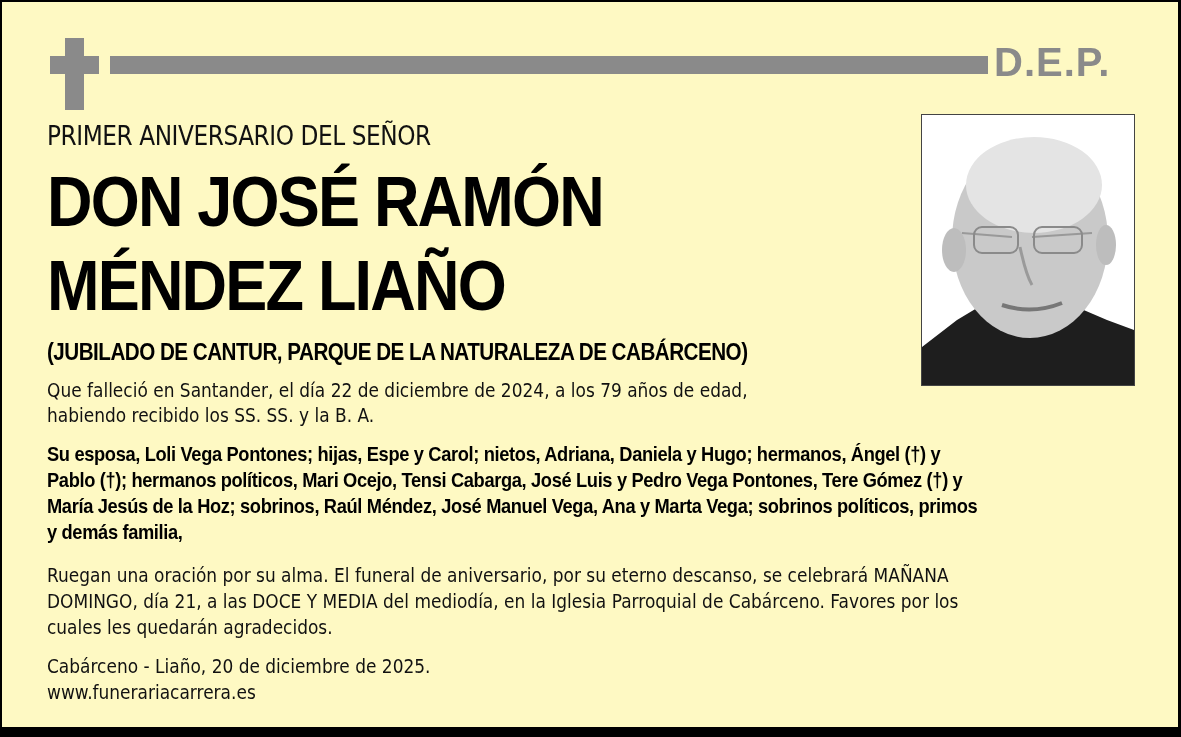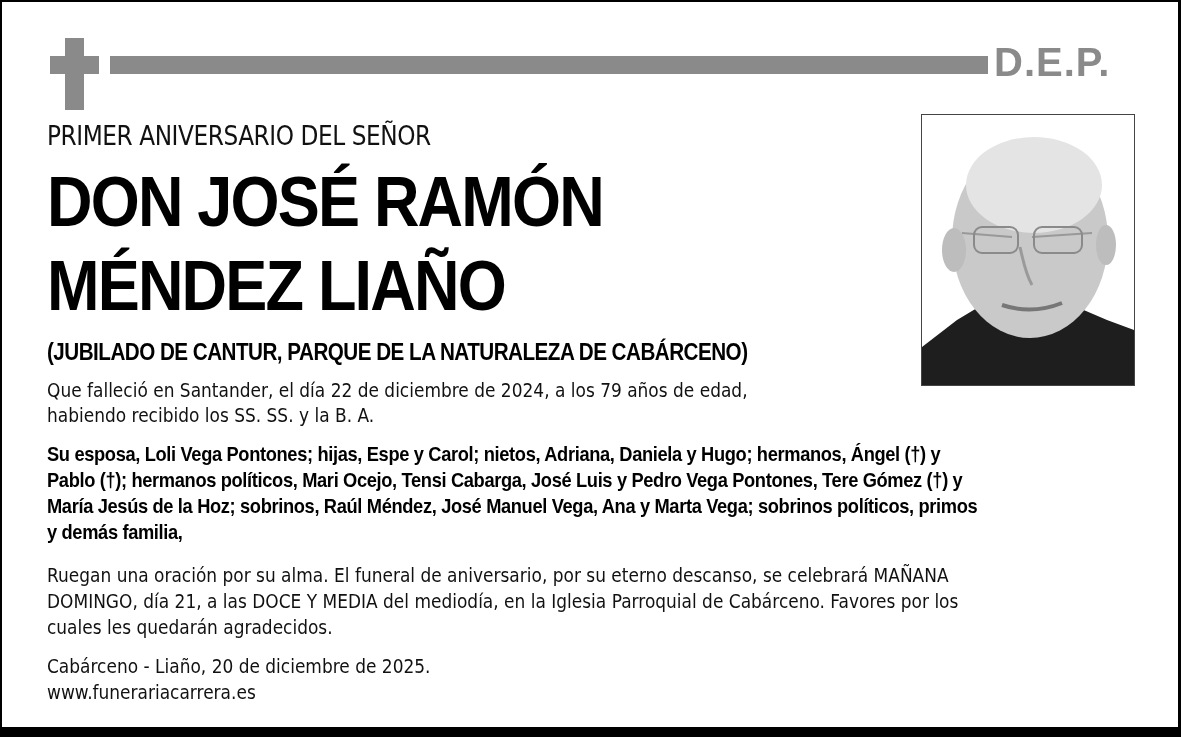--- a/index.html
+++ b/index.html
@@ -1,17 +1,17 @@
 <!DOCTYPE html>
 <html><head>
 <meta charset="utf-8">
 <style>
   html, body { margin: 0; padding: 0; }
   body { width: 1181px; height: 737px; background: #000; position: relative; overflow: hidden; }
-  .card { position: absolute; left: 2px; top: 2px; width: 1176px; height: 725px; background: #ffffff; }
+  .card { position: absolute; left: 2px; top: 2px; width: 1176px; height: 725px; background: #fef9c3; }
   .cross-v { position: absolute; left: 63px; top: 36px; width: 19px; height: 72px; background: #8a8a8a; }
   .cross-h { position: absolute; left: 48px; top: 54px; width: 49px; height: 18px; background: #8a8a8a; }
   .rule { position: absolute; left: 108px; top: 54px; width: 878px; height: 18px; background: #8a8a8a; }
   .dep { position: absolute; left: 992px; top: 36px; font-family: "Liberation Sans", sans-serif; font-weight: bold; font-size: 40px; color: #8a8a8a; letter-spacing: 1px; line-height: 48px; }
   .txt { position: absolute; left: 45px; color: #111; }
   .subtitle { top: 114px; font-family: "DejaVu Sans", sans-serif; font-size: 27px; line-height: 40px; letter-spacing: -0.5px; transform: scaleX(0.86); transform-origin: left; }
   .name { font-family: "Liberation Sans", sans-serif; font-weight: bold; font-size: 70px; line-height: 80px; letter-spacing: -2px; transform: scaleX(0.90); transform-origin: left; color: #000; }
   .name1 { top: 160px; }
   .name2 { top: 244px; }
   .job { top: 334px; font-family: "Liberation Sans", sans-serif; font-weight: bold; font-size: 24px; line-height: 32px; letter-spacing: -0.6px; transform: scaleX(0.86); transform-origin: left; white-space: nowrap; color: #000; }

